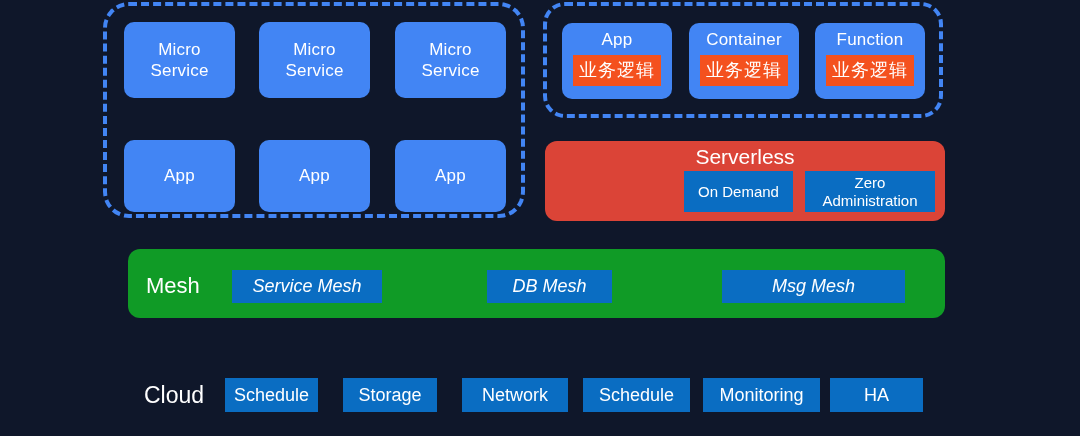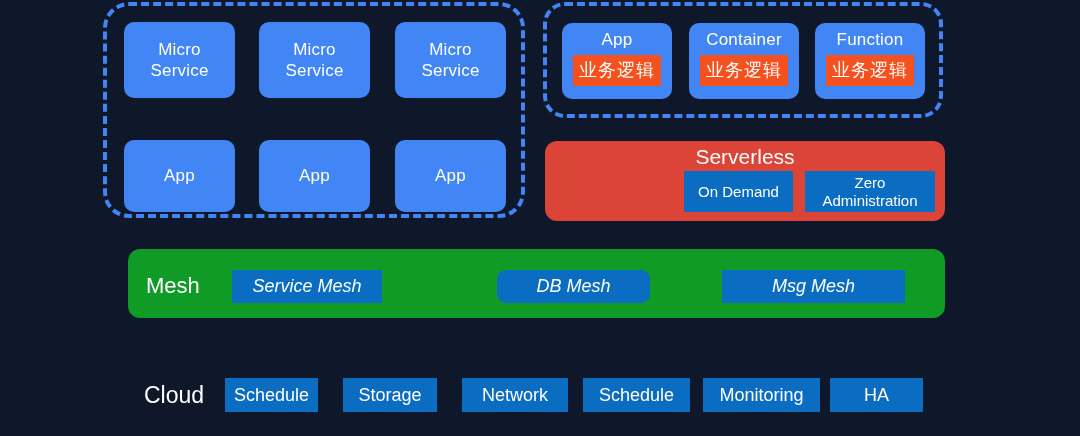--- a/index.html
+++ b/index.html
@@ -174,21 +174,21 @@
   <div class="abs serverless-band" style="left:545px; top:141px; width:400px; height:80px;">
     <div class="serverless-title">Serverless</div>
   </div>
   <div class="abs chip-blue-dark" style="left:684px; top:171px; width:109px; height:41px; white-space:pre-line;">On Demand</div>
   <div class="abs chip-blue-dark" style="left:805px; top:171px; width:130px; height:41px; white-space:pre-line;">Zero
 Administration</div>
 
   <div class="abs mesh-band" style="left:128px; top:249px; width:817px; height:69px;"></div>
   <div class="abs band-title" style="left:146px; top:270px; width:80px; height:32px;">Mesh</div>
   <div class="abs chip-mesh" style="left:232px; top:270px; width:150px; height:33px;">Service Mesh</div>
-  <div class="abs chip-mesh" style="left:497px; top:270px; width:153px; height:33px;border-radius:9px;">DB Mesh</div>
+  <div class="abs chip-mesh" style="left:487px; top:270px; width:125px; height:33px;">DB Mesh</div>
   <div class="abs chip-mesh" style="left:722px; top:270px; width:183px; height:33px;">Msg Mesh</div>
 
   <div class="abs cloud-title" style="left:144px; top:378px; width:80px; height:34px;">Cloud</div>
   <div class="abs chip-cloud" style="left:225px; top:378px; width:93px; height:34px;">Schedule</div>
   <div class="abs chip-cloud" style="left:343px; top:378px; width:94px; height:34px;">Storage</div>
   <div class="abs chip-cloud" style="left:462px; top:378px; width:106px; height:34px;">Network</div>
   <div class="abs chip-cloud" style="left:583px; top:378px; width:107px; height:34px;">Schedule</div>
   <div class="abs chip-cloud" style="left:703px; top:378px; width:117px; height:34px;">Monitoring</div>
   <div class="abs chip-cloud" style="left:830px; top:378px; width:93px; height:34px;">HA</div>
 

